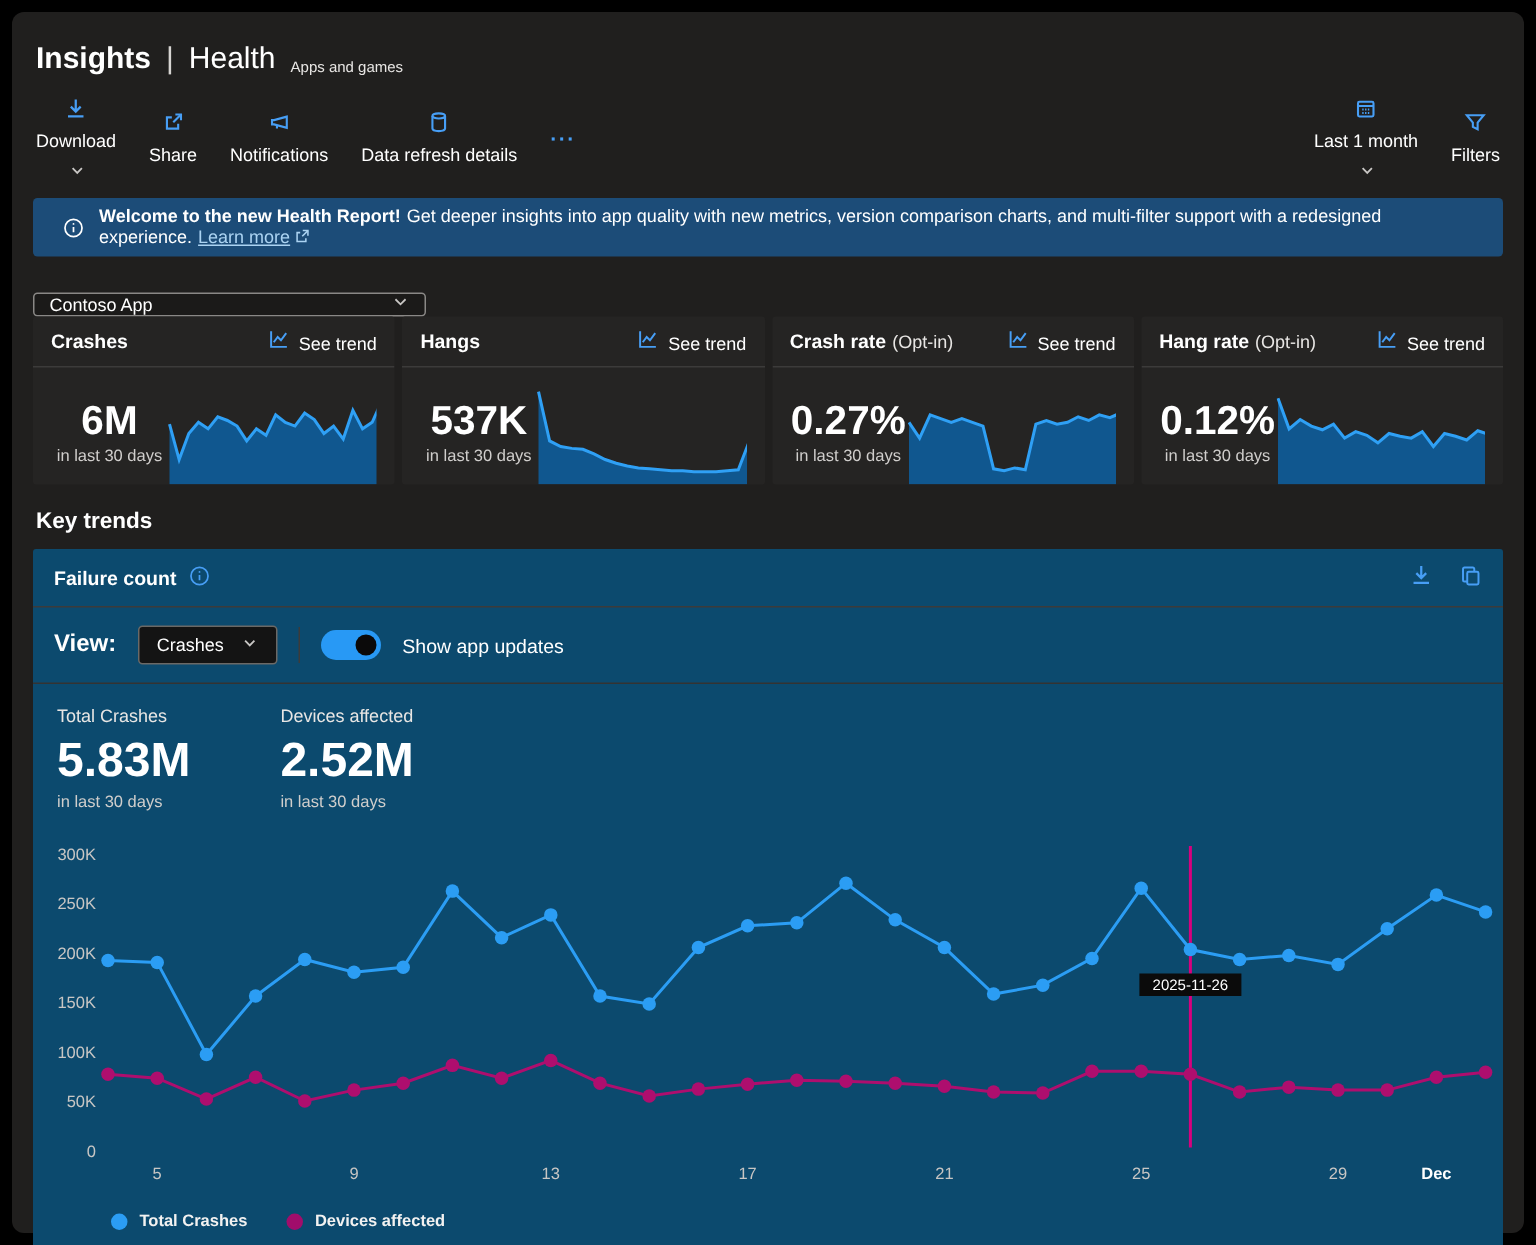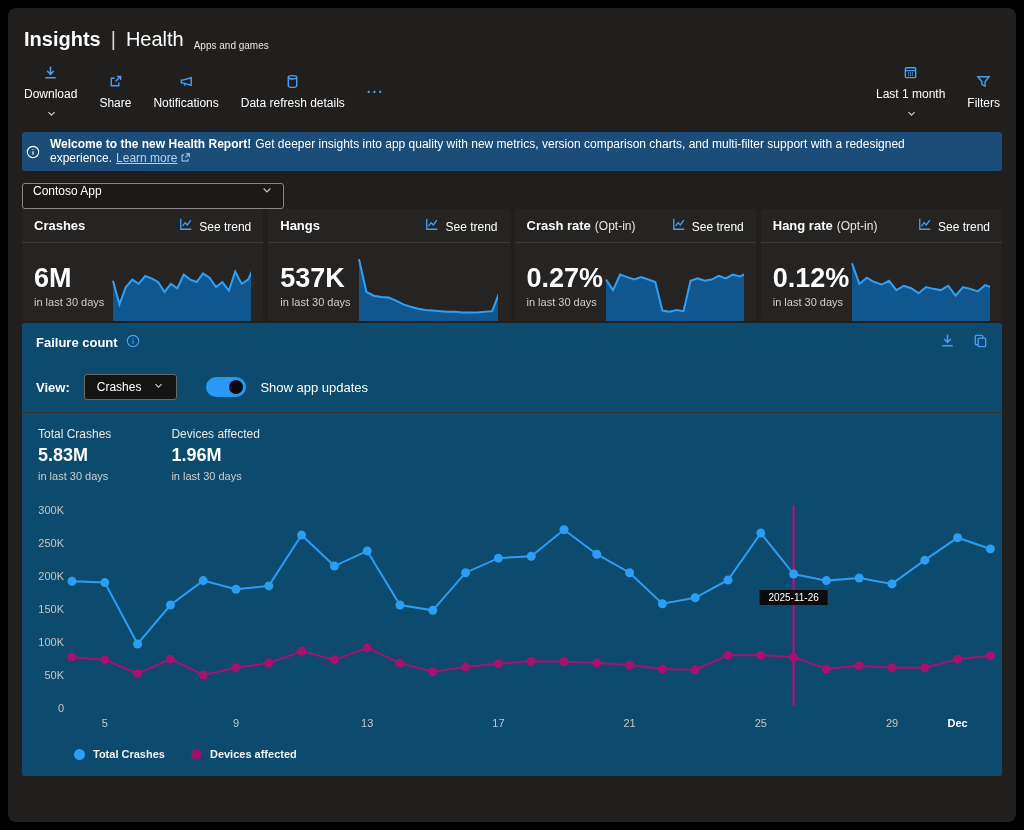--- a/index.html
+++ b/index.html
@@ -15,61 +15,61 @@
   
   .toolbar{display:flex;align-items:center;margin-top:14px;padding:0 2px;}
   .tb-left{display:flex;align-items:center;gap:22px;}
   .tb-right{margin-left:auto;display:flex;align-items:center;gap:22px;}
   .tb-item{display:flex;align-items:center;gap:7px;font-size:12px;color:#fff;cursor:pointer;background:none;border:none;padding:0;flex-direction:column;}
   .tb-item svg{display:block;}
   .icon-b{color:#479ef5;}
   .chev{color:#c8c6c4;margin-left:2px;}
   .more-dots{color:#479ef5;font-size:14px;letter-spacing:1px;font-weight:bold;}
   
-  .banner{margin-top:13px;background:#1c4c78;border-radius:3px;padding:5px 4px;display:flex;align-items:center;gap:10px;
+  .banner{margin-top:13px;background:#1c4c78;border-radius:3px;padding:5px 20px;display:flex;align-items:center;gap:10px;
     font-size:12px;color:#fff;}
   .banner .txt b{margin-right:4px;}
   .banner a{color:#abd3f2;text-decoration:underline;margin-left:4px;cursor:pointer;}
   .ext-ic{color:#abd3f2;margin-left:3px;vertical-align:-1px;}
   
-  .selector{margin-top:12px;width:262px;height:26px;border:1px solid #8a8886;border-radius:3px;background:#1b1a19;
-    display:flex;align-items:flex-start;padding:0 10px;font-size:12px;cursor:pointer;box-sizing:border-box;}
+  .selector{margin-top:24px;width:262px;height:16px;border:1px solid #8a8886;border-radius:3px;background:#1b1a19;
+    display:flex;align-items:flex-end;padding:0 10px;font-size:12px;cursor:pointer;box-sizing:border-box;}
   .selector .chev{margin-left:auto;}
   
   .h-section{font-size:15px;font-weight:bold;margin:16px 2px 10px 2px;}
   
   .cards{display:flex;gap:5px;}
   .mcard{flex:1;background:#252423;border-radius:2px;overflow:hidden;}
   .mcard-h{display:flex;align-items:center;padding:8px 12px;border-bottom:1px solid #3c3b3a;}
   .mcard-title{font-size:13px;font-weight:bold;}
   .mcard-suffix{font-size:12px;font-weight:normal;color:#e8e6e4;margin-left:4px;}
   .see-trend{margin-left:auto;display:flex;align-items:flex-end;gap:6px;font-size:12px;color:#fff;cursor:pointer;background:none;border:none;padding:0;}
-  .mcard-b{display:flex;align-items:stretch;padding:8px 12px 0 12px;height:70px;}
+  .mcard-b{display:flex;align-items:stretch;padding:8px 12px 0 12px;height:70px;text-align:center;}
   .mval-col{display:flex;flex-direction:column;justify-content:center;min-width:78px;}
   .mval{font-size:27px;font-weight:600;line-height:1.05;}
   .mper{font-size:11px;color:#d0cecc;margin-top:3px;}
   .spark{margin-left:auto;align-self:flex-end;}
   
   .kcard{background:#0c4a6e;border-radius:2px;margin-top:2px;}
   .kcard-h{display:flex;align-items:center;padding:10px 14px;border-bottom:1px solid #3c3b3a;}
   .kcard-title{font-size:13px;font-weight:bold;display:flex;align-items:center;gap:8px;}
   .kcard-actions{margin-left:auto;display:flex;align-items:center;gap:18px;}
   .kcard-actions button{background:none;border:none;padding:0;cursor:pointer;color:#479ef5;}
   .controls{display:flex;align-items:center;gap:14px;padding:12px 14px;border-bottom:1px solid #343332;}
-  .view-label{font-size:13px;font-weight:bold;}
+  .view-label{font-size:16px;font-weight:bold;}
   .view-dd{display:flex;align-items:center;gap:10px;border:1px solid #6b6966;border-radius:3px;background:#141414;
     padding:5px 12px;font-size:12px;cursor:pointer;}
   .vdiv{width:1px;height:24px;background:#3c3b3a;}
   .toggle{width:40px;height:20px;border-radius:10px;background:#2899f5;position:relative;cursor:pointer;border:none;padding:0;}
   .toggle .knob{position:absolute;right:3px;top:3px;width:14px;height:14px;border-radius:50%;background:#0b0a0a;}
   .toggle-label{font-size:13px;}
   
   .stats{display:flex;gap:60px;padding:14px 14px 4px 16px;}
   .stat-label{font-size:12px;color:#e8e6e4;}
-  .stat-val{font-size:18px;font-weight:600;margin-top:4px;}
+  .stat-val{font-size:32px;font-weight:600;margin-top:4px;}
   .stat-per{font-size:11px;color:#d0cecc;margin-top:4px;}
   
   .chart-wrap{padding:6px 4px 0 6px;}
   .ax{fill:#c8c6c4;font-size:11px;font-family:"Liberation Sans",sans-serif;}
   .ay{text-anchor:end;}
   .xc{text-anchor:middle;}
   .em{fill:#ffffff;font-weight:bold;}
   .anlbl{fill:#fff;font-size:10px;text-anchor:middle;font-family:"Liberation Sans",sans-serif;}
   
   .legend{display:flex;align-items:center;gap:26px;padding:10px 0 16px 52px;}
@@ -275,20 +275,21 @@
           <span class="mper">in last 30 days</span>
         </div>
         <svg class="spark" width="150" height="70">
             <polygon points="1,12.439999999999998 8.4,32.9 15.8,26.699999999999996 23.2,31.04 30.6,33.519999999999996 38,29.800000000000004 45.4,39.099999999999994 52.8,34.76 60.2,37.24 67.6,42.2 75,36 82.4,37.86 89.8,39.099999999999994 97.2,34.76 104.6,44.68 112,36 119.4,37.86 126.8,40.34 134.2,34.14 141.6,36.620000000000005 149,37.86 149,70 1,70" fill="#10578f"></polygon>
             <polyline points="1,12.439999999999998 8.4,32.9 15.8,26.699999999999996 23.2,31.04 30.6,33.519999999999996 38,29.800000000000004 45.4,39.099999999999994 52.8,34.76 60.2,37.24 67.6,42.2 75,36 82.4,37.86 89.8,39.099999999999994 97.2,34.76 104.6,44.68 112,36 119.4,37.86 126.8,40.34 134.2,34.14 141.6,36.620000000000005 149,37.86" fill="none" stroke="#2fa0f5" stroke-width="2"></polyline>
           </svg>
       </div>
     </div>
   </div>
 
+  <div class="h-section">Key trends</div>
 
   <div class="kcard">
     <div class="kcard-h">
       <span class="kcard-title">
         <span>Failure count</span>
         <span class="icon-b"><svg width="14" height="14" viewBox="0 0 16 16" fill="none" stroke="currentColor" stroke-width="1.3">
               <circle cx="8" cy="8" r="6.5"></circle>
               <path d="M8 7.2V11.2"></path>
               <circle cx="8" cy="4.9" r="0.7" fill="currentColor" stroke="none"></circle>
             </svg></span>
@@ -320,21 +321,21 @@
     </div>
 
     <div class="stats">
       <div>
         <div class="stat-label">Total Crashes</div>
         <div class="stat-val">5.83M</div>
         <div class="stat-per">in last 30 days</div>
       </div>
       <div>
         <div class="stat-label">Devices affected</div>
-        <div class="stat-val">1.96M</div>
+        <div class="stat-val">2.52M</div>
         <div class="stat-per">in last 30 days</div>
       </div>
     </div>
 
     <div class="chart-wrap">
       <svg width="990" height="242" viewBox="0 0 990 242">
           <text x="36" y="220" class="ax ay">0</text>
           <text x="36" y="187" class="ax ay">50K</text>
           <text x="36" y="154" class="ax ay">100K</text>
           <text x="36" y="121" class="ax ay">150K</text>

